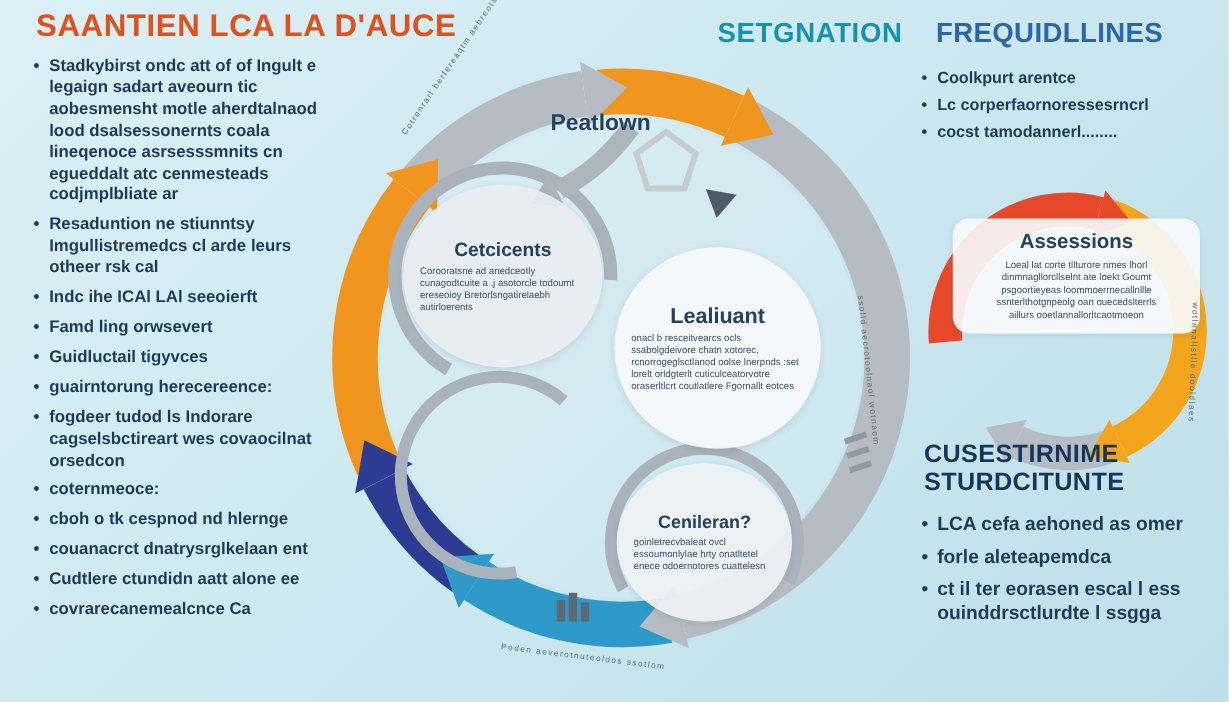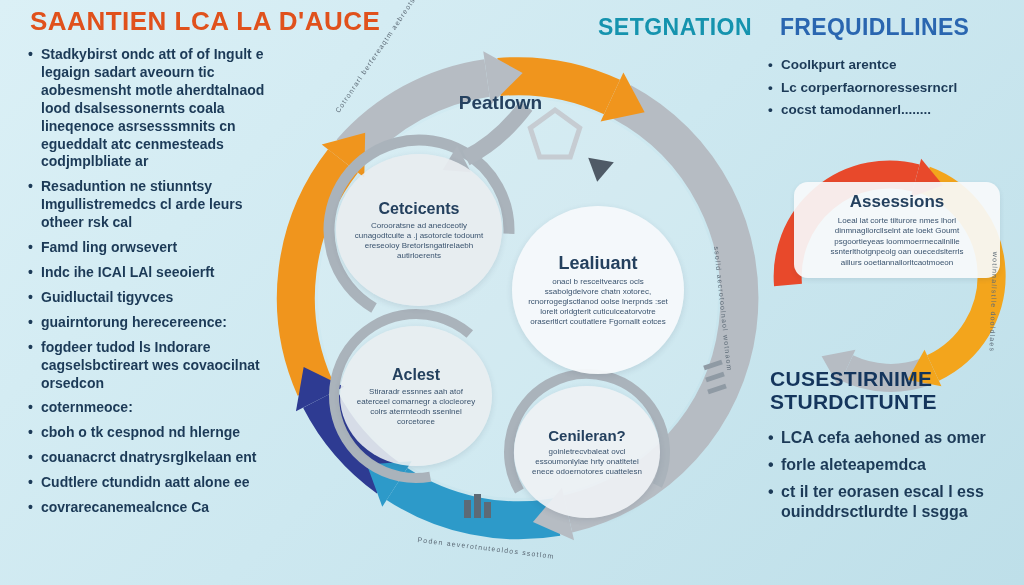--- a/index.html
+++ b/index.html
@@ -26,21 +26,21 @@
   .right-list-top li { margin-bottom:5px; }
   .right-list-bottom { left:768px; top:428px; width:248px; font-size:16px; line-height:1.3; }
   .right-list-bottom li { margin-bottom:6px; }
 
   
   .diagram { position:absolute; left:268px; top:8px; width:530px; height:570px; }
   .diagram svg { position:absolute; left:0; top:0; }
   .peatlown { position:absolute; left:160px; top:84px; width:145px; text-align:center;
     font-size:19px; font-weight:bold; color:#25415f; }
   .node { position:absolute; border-radius:50%; display:flex; flex-direction:column;
-    align-items:center; justify-content:center; text-align:center; padding:14px;
+    align-items:center; justify-content:center; padding:14px;
     box-shadow:0 2px 6px rgba(40,60,80,.12); }
   .node-title { font-weight:bold; color:#24405e; margin-bottom:3px; }
   .node-body { color:#3a536e; font-size:8px; line-height:1.25; }
   .node-1 { left:68px;  top:146px; width:166px; height:152px; background:rgba(232,237,240,.92); }
   .node-1 .node-title { font-size:16px; }
   .node-2 { left:244px; top:198px; width:172px; height:168px; background:rgba(246,249,251,.95); }
   .node-2 .node-title { font-size:18px; }
   .node-3 { left:72px;  top:318px; width:152px; height:140px; background:rgba(233,238,241,.9); }
   .node-3 .node-title { font-size:16px; }
   .node-4 { left:246px; top:378px; width:146px; height:132px; background:rgba(238,241,244,.93); }
@@ -69,22 +69,22 @@
 
 <div class="canvas">
 
   <div class="title-left">SAANTIEN LCA LA D'AUCE</div>
   <div class="title-mid">SETGNATION</div>
   <div class="title-right">FREQUIDLLINES</div>
 
   <ul class="blist left-list">
     <li>Stadkybirst ondc att of of Ingult e legaign sadart aveourn tic aobesmensht motle aherdtalnaod lood dsalsessonernts coala lineqenoce asrsesssmnits cn egueddalt atc cenmesteads codjmplbliate ar</li>
     <li>Resaduntion ne stiunntsy Imgullistremedcs cl arde leurs otheer rsk cal</li>
+    <li>Indc ihe ICAl LAl seeoierft</li>
     <li>Famd ling orwsevert</li>
-    <li>Indc ihe ICAl LAl seeoierft</li>
     <li>Guidluctail tigyvces</li>
     <li>guairntorung herecereence:</li>
     <li>fogdeer tudod ls Indorare cagselsbctireart wes covaocilnat orsedcon</li>
     <li>coternmeoce:</li>
     <li>cboh o tk cespnod nd hlernge</li>
     <li>couanacrct dnatrysrglkelaan ent</li>
     <li>Cudtlere ctundidn aatt alone ee</li>
     <li>covrarecanemealcnce Ca</li>
   </ul>
 
@@ -142,24 +142,20 @@
     <div class="peatlown">Peatlown</div>
 
     <div class="node node-1">
       <div class="node-title">Cetcicents</div>
       <div class="node-body">Corooratsne ad anedceotly cunagodtcuite a .j asotorcle todoumt ereseoioy Bretorlsngatirelaebh autirloerents</div>
     </div>
     <div class="node node-2">
       <div class="node-title">Lealiuant</div>
       <div class="node-body">onacl b resceitvearcs ocls ssabolgdeivore chatn xotorec, rcnorrogeglsctlanod oolse lnerpnds :set lorelt orldgterlt cuticulceatorvotre oraserltlcrt coutlatlere Fgornallt eotces</div>
     </div>
-    <div class="node node-3">
-      <div class="node-title">Aclest</div>
-      <div class="node-body">Stiraradr essnnes aah atof eaterceel comarnegr a clocleorey colrs aterrnteodh ssenlnel corcetoree</div>
-    </div>
     <div class="node node-4">
       <div class="node-title">Cenileran?</div>
       <div class="node-body">goinletrecvbaleat ovcl essoumonlylae hrty onatltetel enece odoernotores cuattelesn</div>
     </div>
 
     <div class="vt vt-1">Cotronrarl berfereaqtm aebreots</div>
     <div class="vt vt-2">Poden aeverotnuteoldos ssotlom</div>
     <div class="vt vt-3">ssolld aecrotoolnaol wotnaom</div>
   </div>
 

